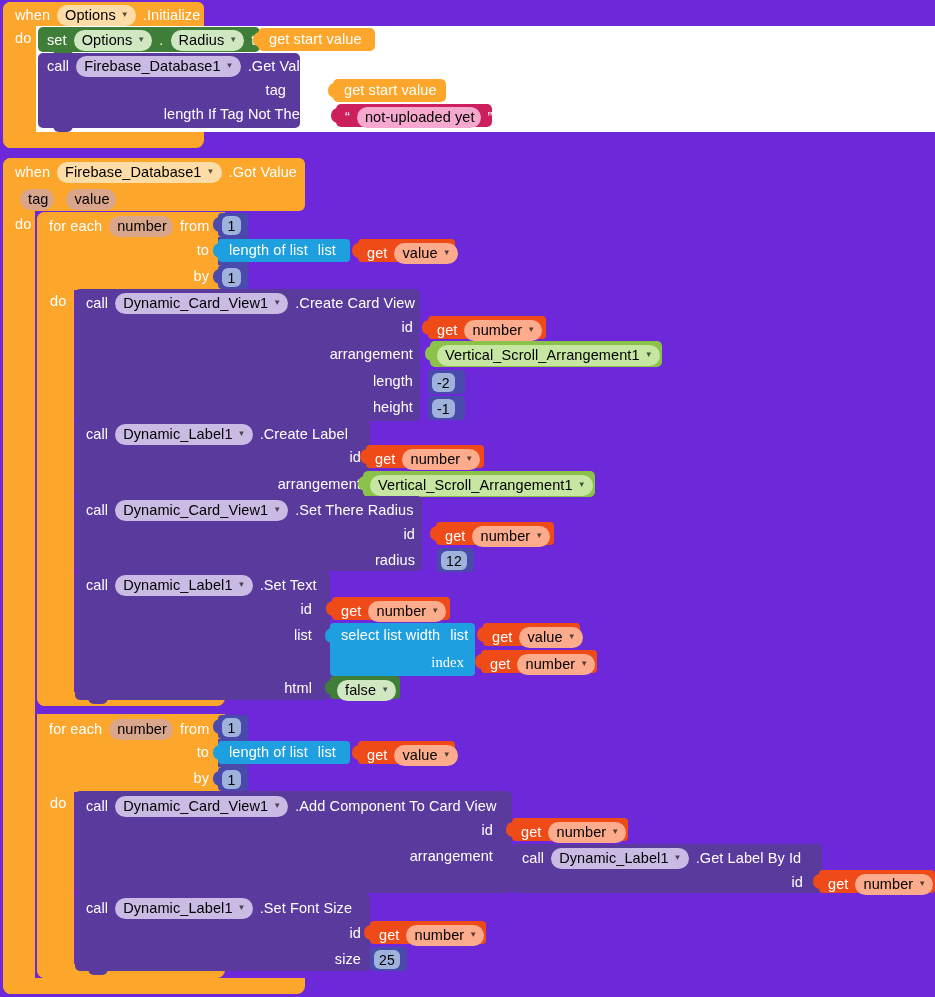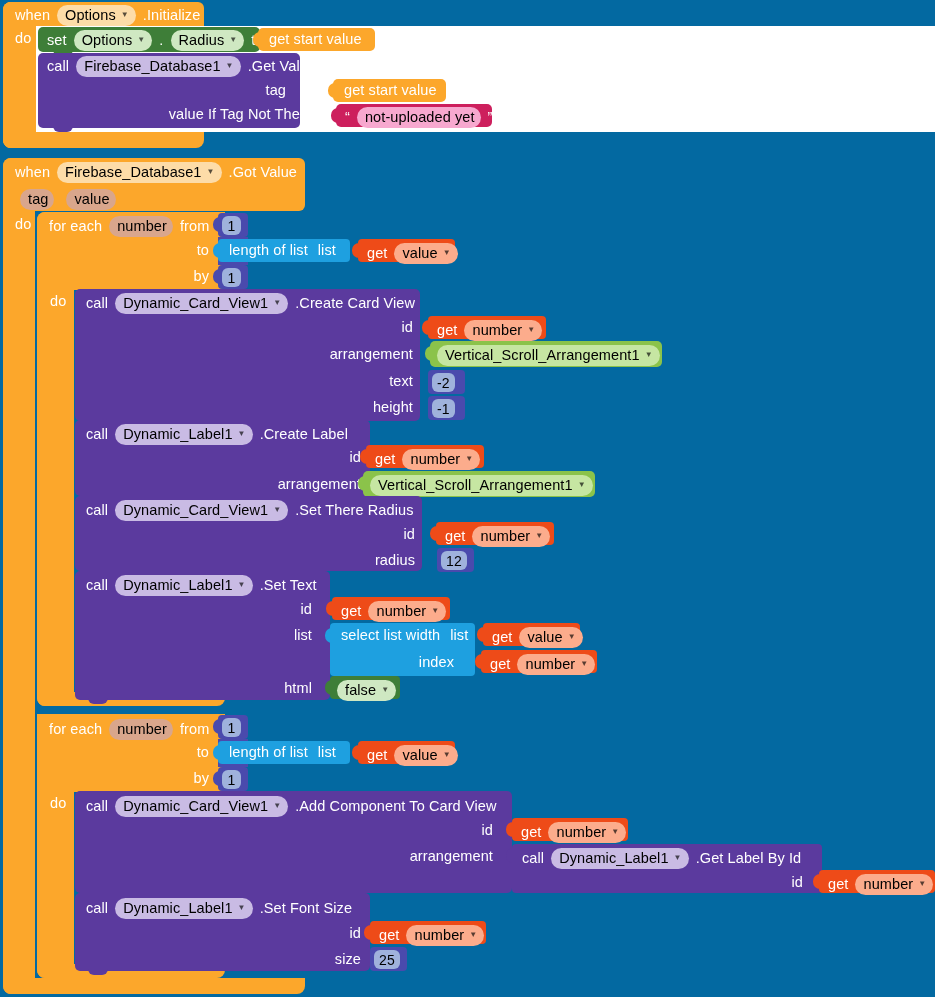--- a/index.html
+++ b/index.html
@@ -6,21 +6,21 @@
   html, body {
     margin: 0; padding: 0;
     background: #ffffff;
     font-family: "Liberation Sans", sans-serif;
   }
   #canvas {
     position: relative;
     width: 935px;
     height: 997px;
     overflow: hidden;
-    background: #0369a1;
+    background: #6d28d9;
   }
 
   
   .blk { position: absolute; }
 
   .orange      { background: #FCA72B; }
   .orange-dark { background: #F0960E; }
   .purple      { background: #5B3A9E; }
   .green       { background: #3E7E38; }
   .green2      { background: #8BC34A; }
@@ -140,21 +140,21 @@
 <div class="row" style="left:290px; top:83px; transform:translateX(-100%);">
   <span class="lbl">tag</span>
 </div>
 <div class="blk orange r-all" style="left:333px; top:79px; width:113px; height:23px; border-radius:5px;"></div>
 <div class="blk orange" style="left:328px; top:83px; width:7px; height:15px; border-radius:8px 0 0 8px;"></div>
 <div class="row" style="left:340px; top:83px;">
   <span class="lbl">get start value</span>
 </div>
 
 <div class="row" style="left:317px; top:107px; transform:translateX(-100%);">
-  <span class="lbl">value If Tag Not There</span>
+  <span class="lbl">length If Tag Not There</span>
 </div>
 <div class="blk magenta r-all" style="left:336px; top:104px; width:156px; height:23px; border-radius:5px;"></div>
 <div class="blk magenta" style="left:331px; top:108px; width:7px; height:15px; border-radius:8px 0 0 8px;"></div>
 <div class="row" style="left:341px; top:107px;">
   <span class="lbl">“</span>
   <span class="field f-pink">
     <span>not-uploaded yet</span>
   </span>
   <span class="lbl">”</span>
 </div>
@@ -269,21 +269,21 @@
 <div class="blk green2 r-all" style="left:430px; top:341px; width:232px; height:26px; border-radius:5px;"></div>
 <div class="blk green2" style="left:425px; top:346px; width:7px; height:15px; border-radius:8px 0 0 8px;"></div>
 <div class="row" style="left:434px; top:345px;">
   <span class="field f-greenL">
     <span>Vertical_Scroll_Arrangement1</span>
         <span class="caret">▼</span>
   </span>
 </div>
 
 <div class="row" style="left:417px; top:374px; transform:translateX(-100%);">
-  <span class="lbl">text</span>
+  <span class="lbl">length</span>
 </div>
 <div class="blk dblue" style="left:428px; top:370px; width:37px; height:24px; border-radius:4px;"></div>
 <div class="row" style="left:432px; top:373px;">
   <span class="numfield">
         <span>-2</span>
       </span>
 </div>
 
 <div class="row" style="left:417px; top:400px; transform:translateX(-100%);">
   <span class="lbl">height</span>
@@ -396,21 +396,21 @@
 </div>
 <div class="blk red r-all" style="left:483px; top:623px; width:97px; height:23px; border-radius:4px;"></div>
 <div class="blk red" style="left:477px; top:627px; width:7px; height:15px; border-radius:8px 0 0 8px;"></div>
 <div class="row" style="left:488px; top:627px;">
   <span class="lbl">get</span>
   <span class="field f-red">
     <span>value</span>
         <span class="caret">▼</span>
   </span>
 </div>
-<div class="row" style="left:458px; top:655px; transform:translateX(-100%);">
+<div class="row" style="left:468px; top:655px; transform:translateX(-100%);font-family:Liberation Serif, serif;">
   <span class="lbl">index</span>
 </div>
 <div class="blk red r-all" style="left:481px; top:650px; width:116px; height:23px; border-radius:4px;"></div>
 <div class="blk red" style="left:475px; top:654px; width:7px; height:15px; border-radius:8px 0 0 8px;"></div>
 <div class="row" style="left:486px; top:654px;">
   <span class="lbl">get</span>
   <span class="field f-red">
     <span>number</span>
         <span class="caret">▼</span>
   </span>

